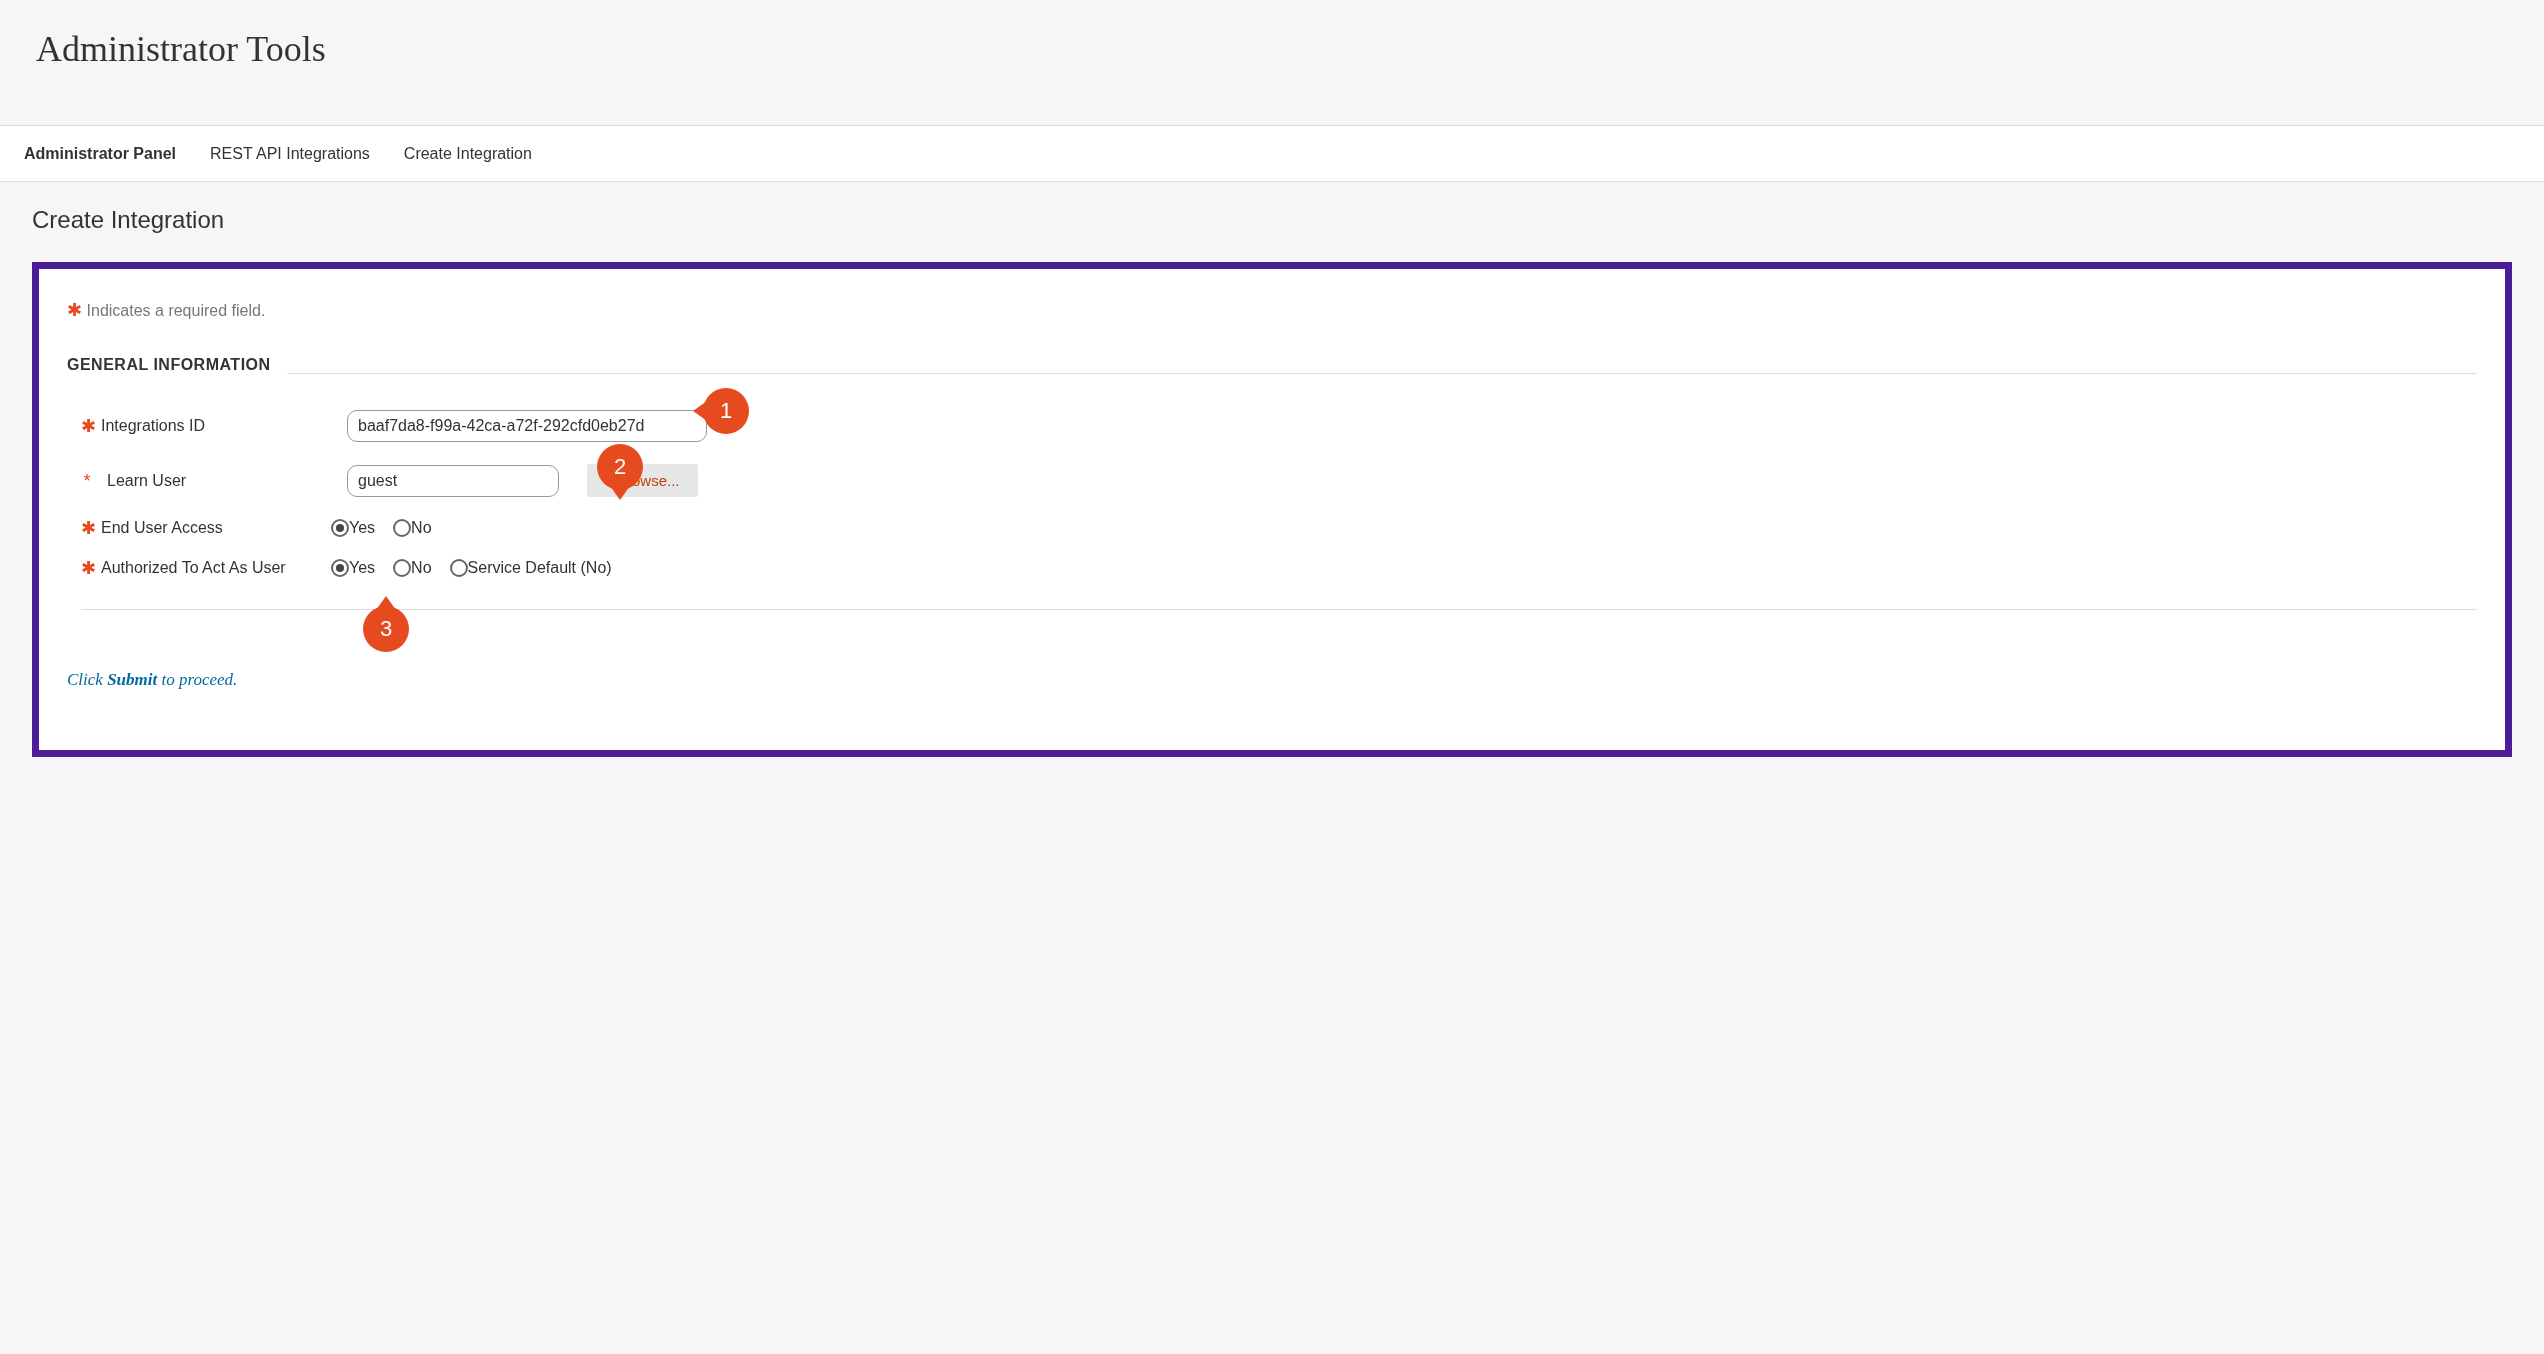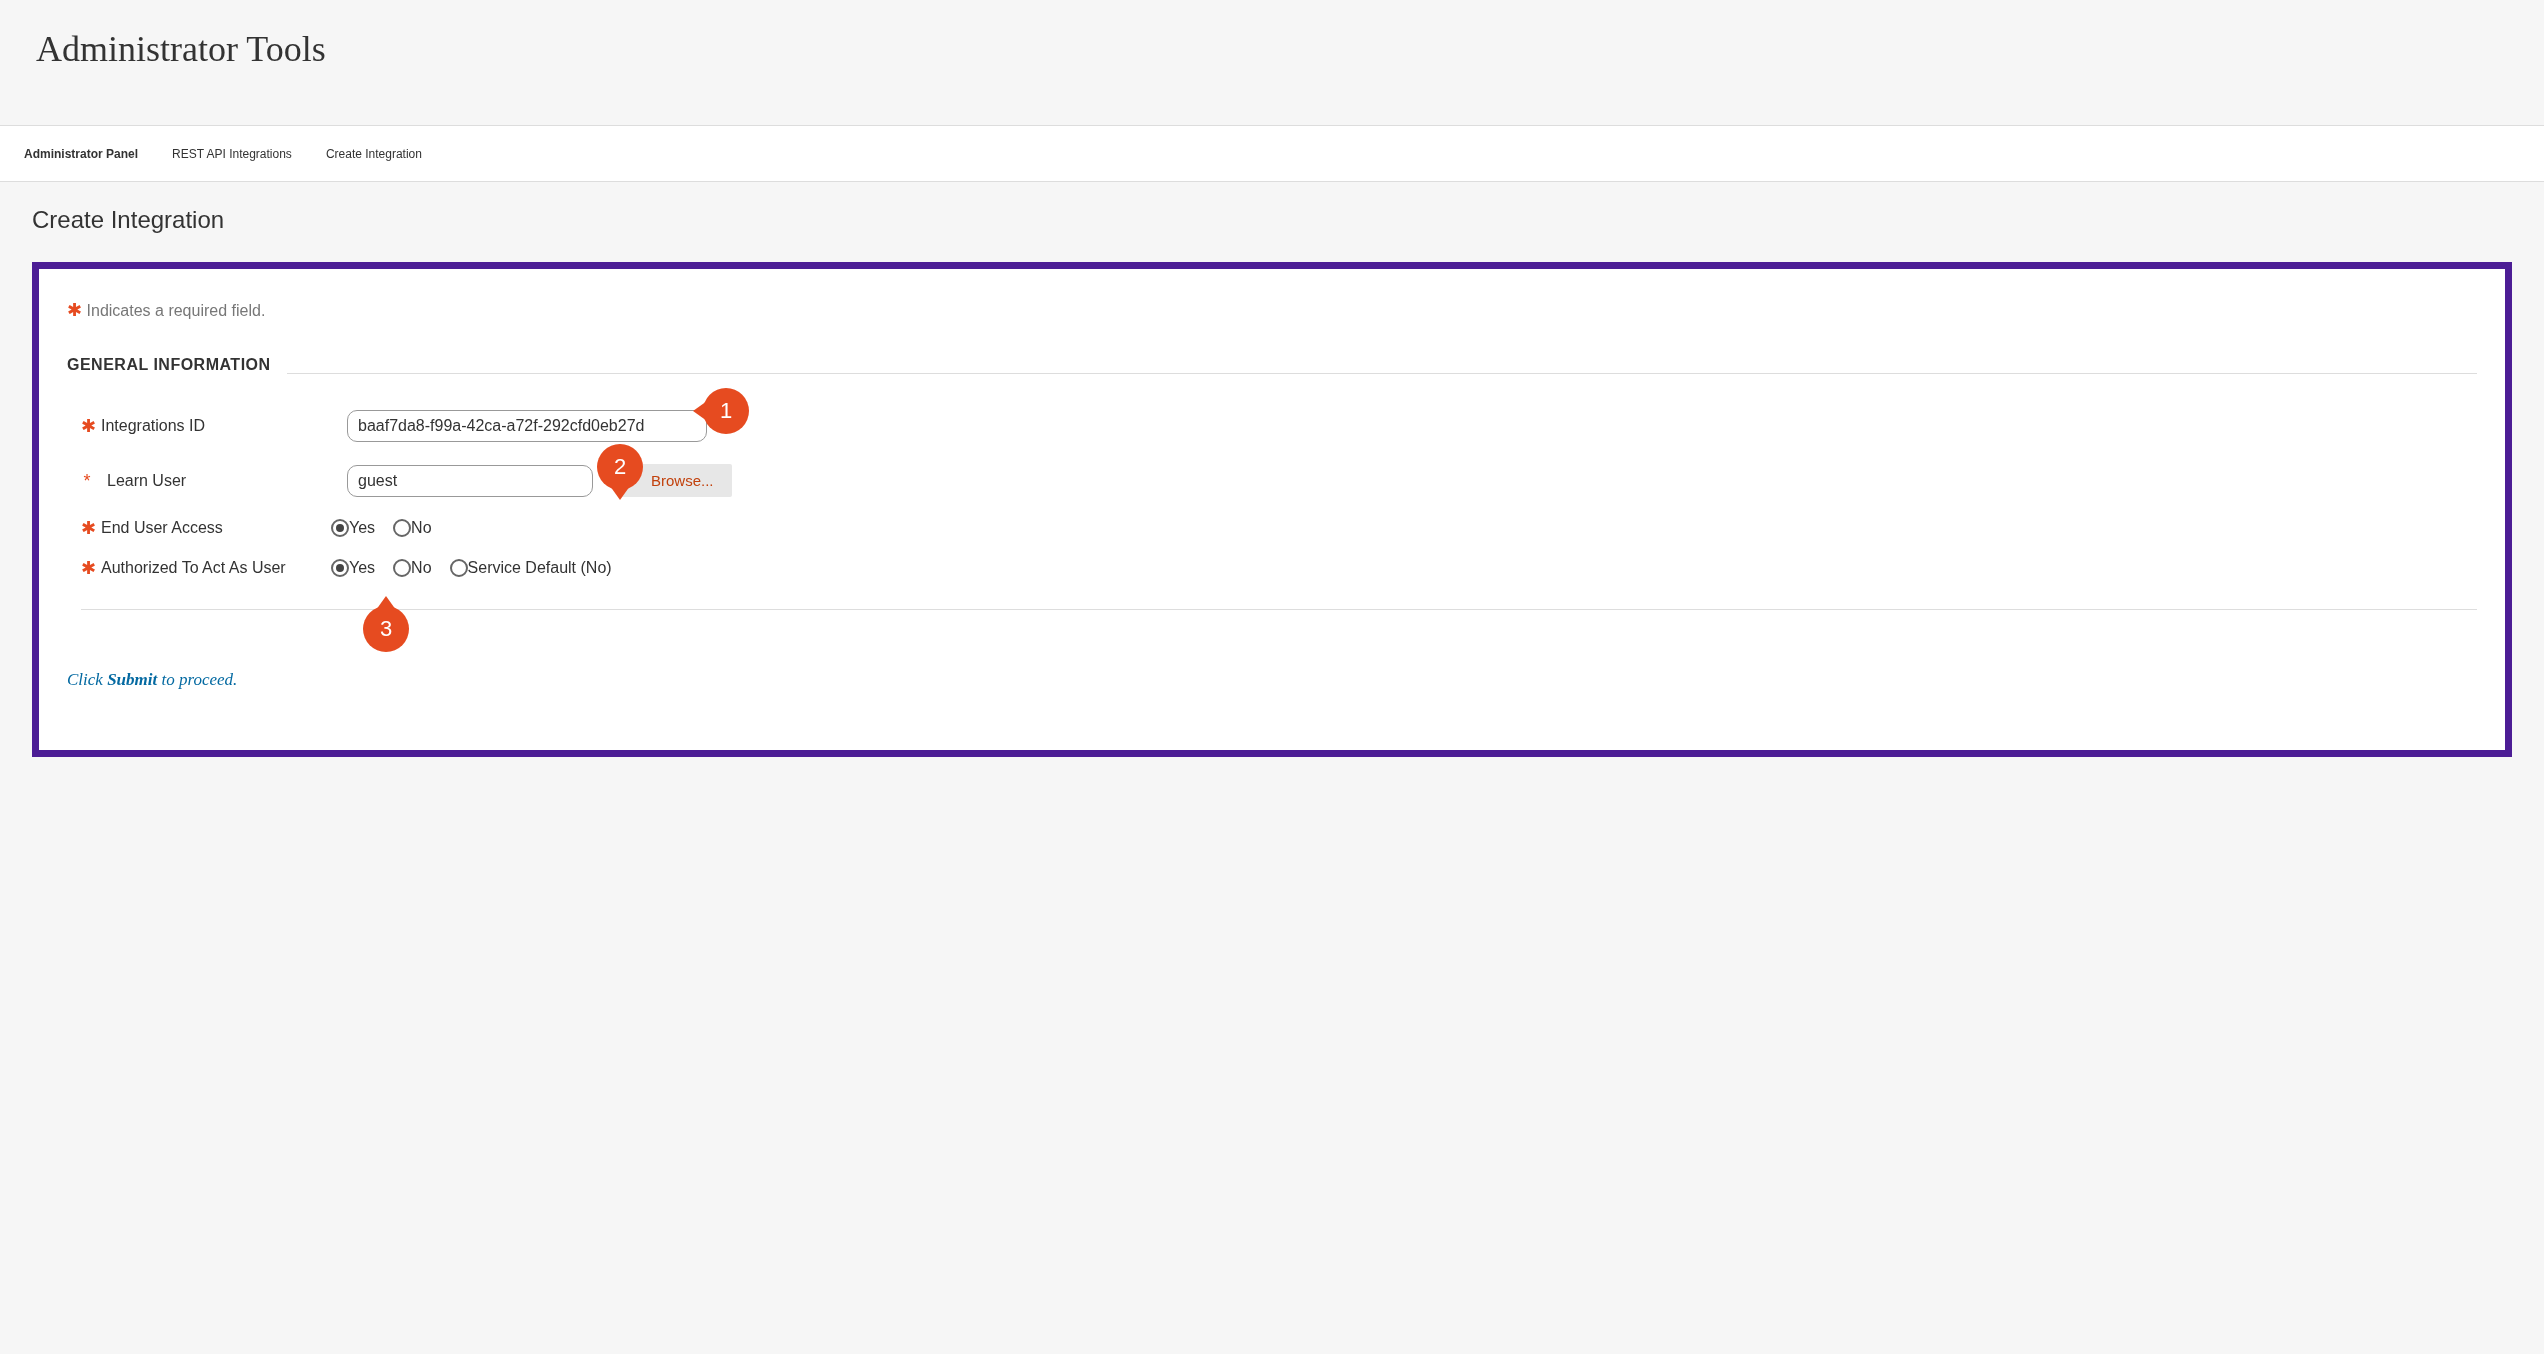--- a/index.html
+++ b/index.html
@@ -21,21 +21,21 @@
   .tabbar {
     background: #fff;
     border-bottom: 1px solid #ddd;
     padding: 0 24px;
     display: flex;
     gap: 34px;
     align-items: center;
     height: 56px;
   }
   .tab {
-    font-size: 12px;
+    font-size: 16px;
     color: #333;
     cursor: pointer;
   }
   .tab.active {
     font-weight: 700;
   }
   .content {
     padding: 24px 32px;
   }
   .content-title {
@@ -102,21 +102,21 @@
   .input-text {
     font-size: 16px;
     padding: 6px 10px;
     border: 1px solid #999;
     border-radius: 10px;
     background: #fff;
     color: #333;
     margin-left: 16px;
   }
   .input-appid { width: 360px; }
-  .input-user  { width: 246px; }
+  .input-user  { width: 212px; }
   .browse-btn {
     background: #e7e7e7;
     border: none;
     padding: 8px 18px 8px 30px;
     margin-left: 28px;
     font-size: 15px;
     color: #c2410c;
     border-radius: 2px;
     cursor: pointer;
   }

